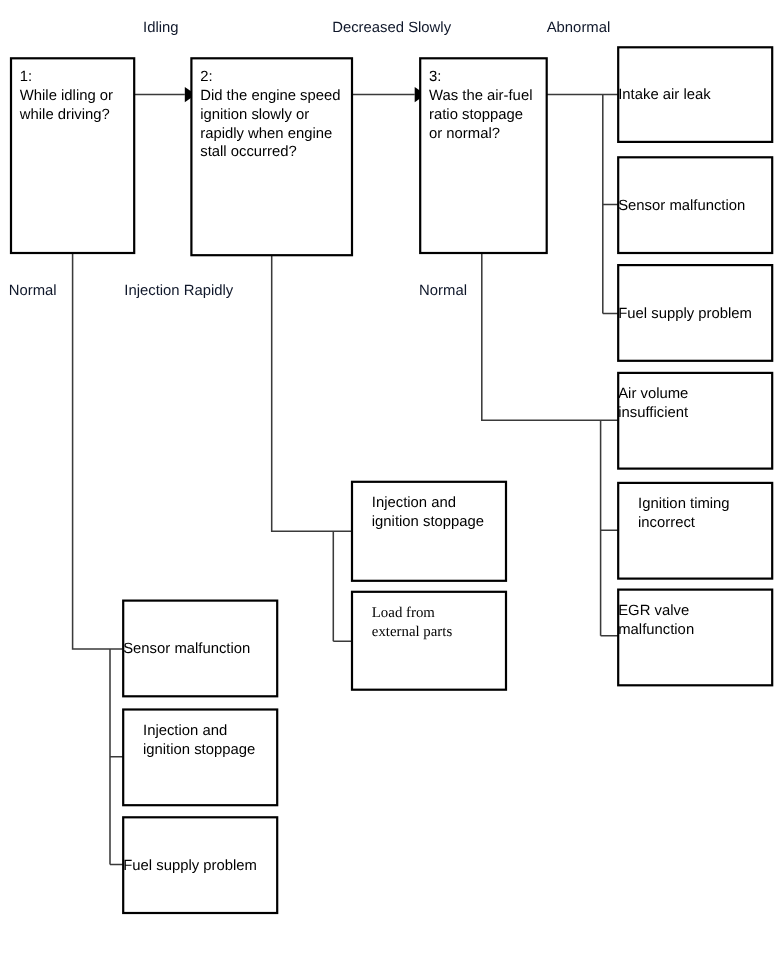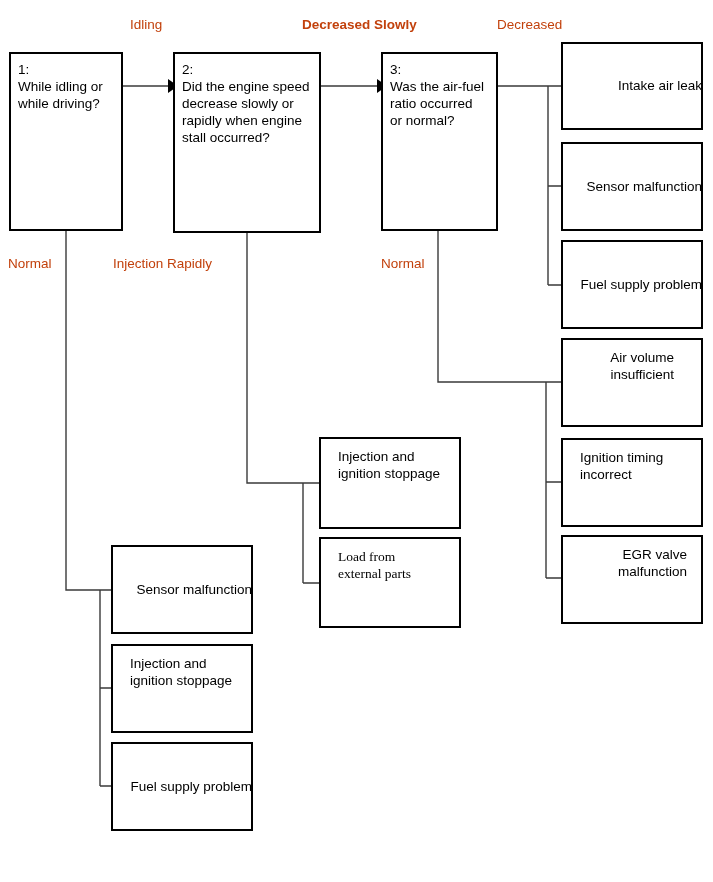--- a/index.html
+++ b/index.html
@@ -44,28 +44,28 @@
     font-family: "Liberation Sans", sans-serif;
     font-size: 13.5px;
     line-height: 17px;
     color: #000000;
     white-space: pre-line;
   }
   .q-text {
     text-align: left;
   }
   .c-text {
-    text-align: right;
+    text-align: left;
   }
   .edge-label {
     position: absolute;
     font-family: "Liberation Sans", sans-serif;
     font-size: 13.5px;
     line-height: 17px;
-    color: #c2410c;
+    color: #0f172a;
     white-space: nowrap;
   }
 </style>
 </head>
 <body>
 
 <div id="diagram-root">
 
   <svg class="flow-svg" viewBox="0 0 713 882">
     <g id="connectors-layer">
@@ -97,45 +97,45 @@
         <rect class="node-box" x="112" y="743" width="140" height="87"></rect>
       </g>
   </svg>
 
   <div id="text-layer">
       <div class="nd-text q-text" style="left: 18px; top: 61px; width: 98px;">1:</div>
       <div class="nd-text q-text" style="left: 18px; top: 78px; width: 100px;">While idling or
 while driving?</div>
       <div class="nd-text q-text" style="left: 182px; top: 61px; width: 132px;">2:</div>
       <div class="nd-text q-text" style="left: 182px; top: 78px; width: 134px;">Did the engine speed
-decrease slowly or
+ignition slowly or
 rapidly when engine
 stall occurred?</div>
       <div class="nd-text q-text" style="left: 390px; top: 61px; width: 101px;">3:</div>
       <div class="nd-text q-text" style="left: 390px; top: 78px; width: 103px;">Was the air-fuel
-ratio occurred
+ratio stoppage
 or normal?</div>
       <div class="nd-text c-text" style="left: 562px; width: 140px; top: 77px;">Intake air leak</div>
       <div class="nd-text c-text" style="left: 562px; width: 140px; top: 177.5px;">Sensor malfunction</div>
       <div class="nd-text c-text" style="left: 562px; width: 140px; top: 275.5px;">Fuel supply problem</div>
       <div class="nd-text c-text" style="left: 562px; width: 112px; top: 349px;">Air volume
 insufficient</div>
       <div class="nd-text q-text" style="left: 580px; width: 120px; top: 449px;">Ignition timing
 incorrect</div>
       <div class="nd-text c-text" style="left: 562px; width: 125px; top: 546px;">EGR valve
 malfunction</div>
       <div class="nd-text q-text" style="left: 338px; width: 120px; top: 448px;">Injection and
 ignition stoppage</div>
       <div class="nd-text q-text" style="left: 338px; width: 120px; top: 548px; font-family: Liberation Serif, serif;">Load from
 external parts</div>
       <div class="nd-text c-text" style="left: 112px; width: 140px; top: 580.5px;">Sensor malfunction</div>
       <div class="nd-text q-text" style="left: 130px; width: 120px; top: 655px;">Injection and
 ignition stoppage</div>
       <div class="nd-text c-text" style="left: 112px; width: 140px; top: 777.5px;">Fuel supply problem</div>
       <div class="edge-label" style="left: 130px; top: 16px;">Idling</div>
-      <div class="edge-label" style="left: 302px; top: 16px; font-weight: bold;">Decreased Slowly</div>
-      <div class="edge-label" style="left: 497px; top: 16px;">Decreased</div>
+      <div class="edge-label" style="left: 302px; top: 16px;">Decreased Slowly</div>
+      <div class="edge-label" style="left: 497px; top: 16px;">Abnormal</div>
       <div class="edge-label" style="left: 8px; top: 255px;">Normal</div>
       <div class="edge-label" style="left: 113px; top: 255px;">Injection Rapidly</div>
       <div class="edge-label" style="left: 381px; top: 255px;">Normal</div>
     </div>
 
 </div>
 
 </body></html>

